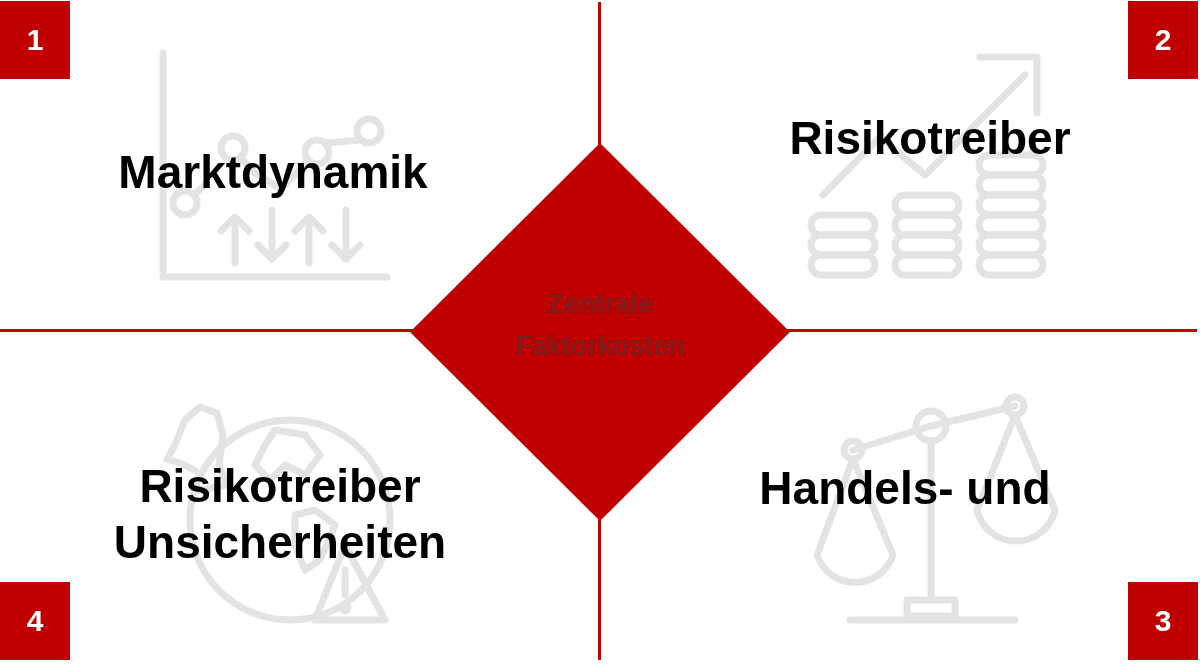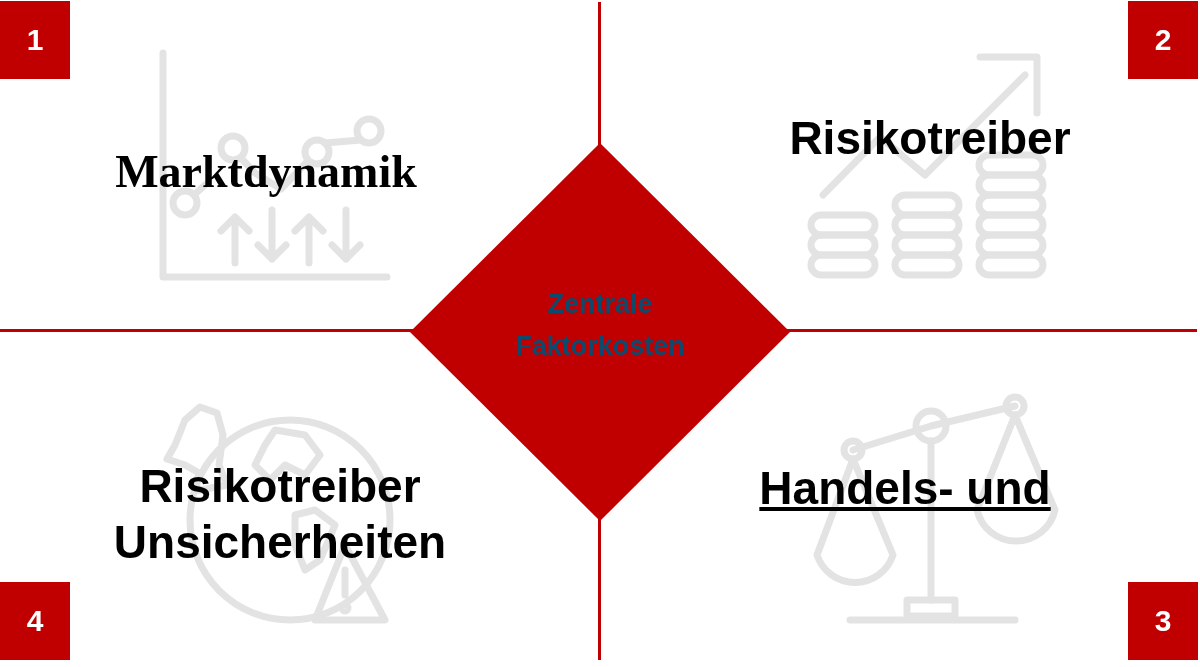--- a/index.html
+++ b/index.html
@@ -10,27 +10,27 @@
     .badge { position: absolute; width: 70px; height: 78px; background: #c00000; color: #fff;
              font-weight: bold; font-size: 30px; display: flex; align-items: center; justify-content: center; }
     .b1 { left: 0; top: 1px; }
     .b2 { left: 1128px; top: 1px; }
     .b3 { left: 1128px; top: 582px; }
     .b4 { left: 0; top: 582px; }
     .icon { position: absolute; }
     .icon svg { display: block; }
     .label { position: absolute; color: #000; font-weight: bold; font-size: 46px; line-height: 56px;
              text-align: center; white-space: nowrap; }
-    .l1 { left: 91px; top: 144px; width: 350px; font-family: Liberation Serif, serif; }
+    .l1 { left: 98px; top: 144px; width: 350px; }
     .l2 { left: 720px; top: 110px; width: 420px; }
-    .l3 { left: 650px; top: 460px; width: 510px; text-decoration: underline; }
+    .l3 { left: 650px; top: 460px; width: 510px; }
     .l4 { left: 70px; top: 458px; width: 420px; }
     .diamond-wrap { position: absolute; left: 410px; top: 143px; width: 380px; height: 378px; }
     .diamond-text { position: absolute; left: 410px; top: 283px; width: 380px; text-align: center;
-                    color: #0c4a6e; font-weight: bold; font-size: 27px; line-height: 42px; }
+                    color: #7f1d1d; font-weight: bold; font-size: 27px; line-height: 42px; }
   </style>
 </head>
 <body>
 
 <div class="vline"></div>
 <div class="hline"></div>
 
 <div class="icon" style="left:155px;top:45px;">
   <svg width="245" height="240" viewBox="0 0 245 240" fill="none" stroke="#e3e3e3" stroke-width="7" stroke-linecap="round" stroke-linejoin="round">
     <path d="M8 8 V232 H232"></path>

